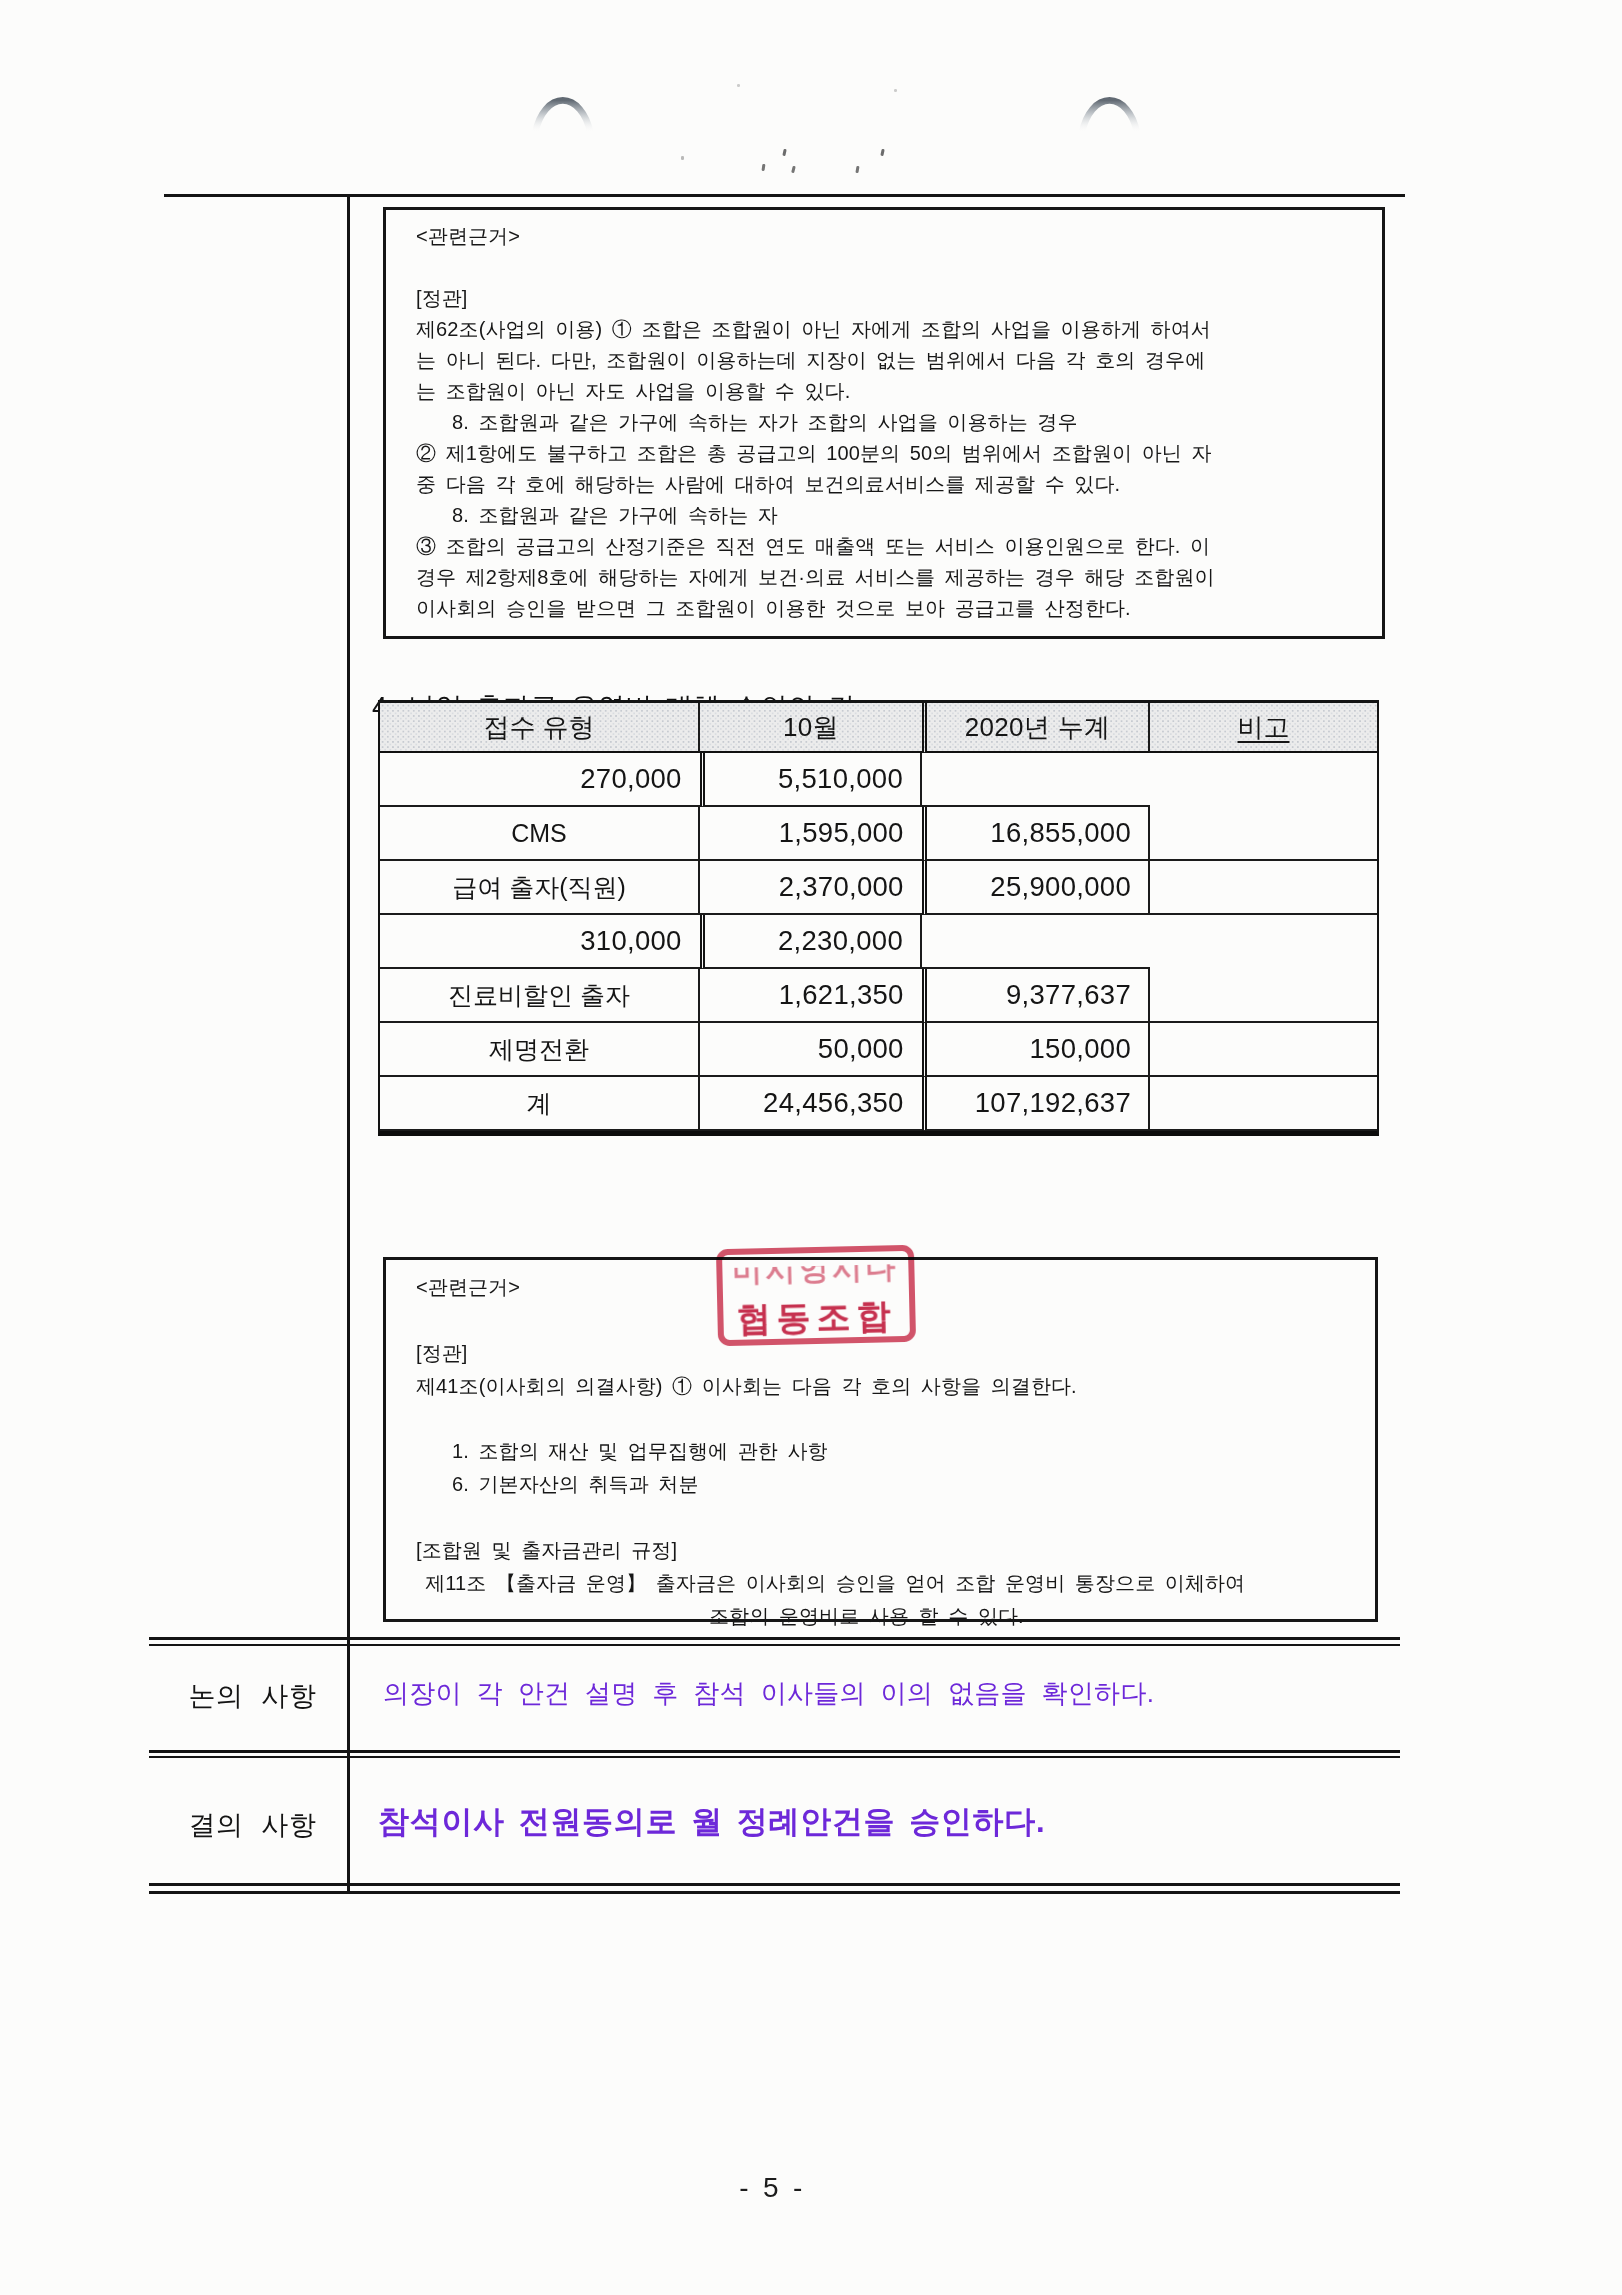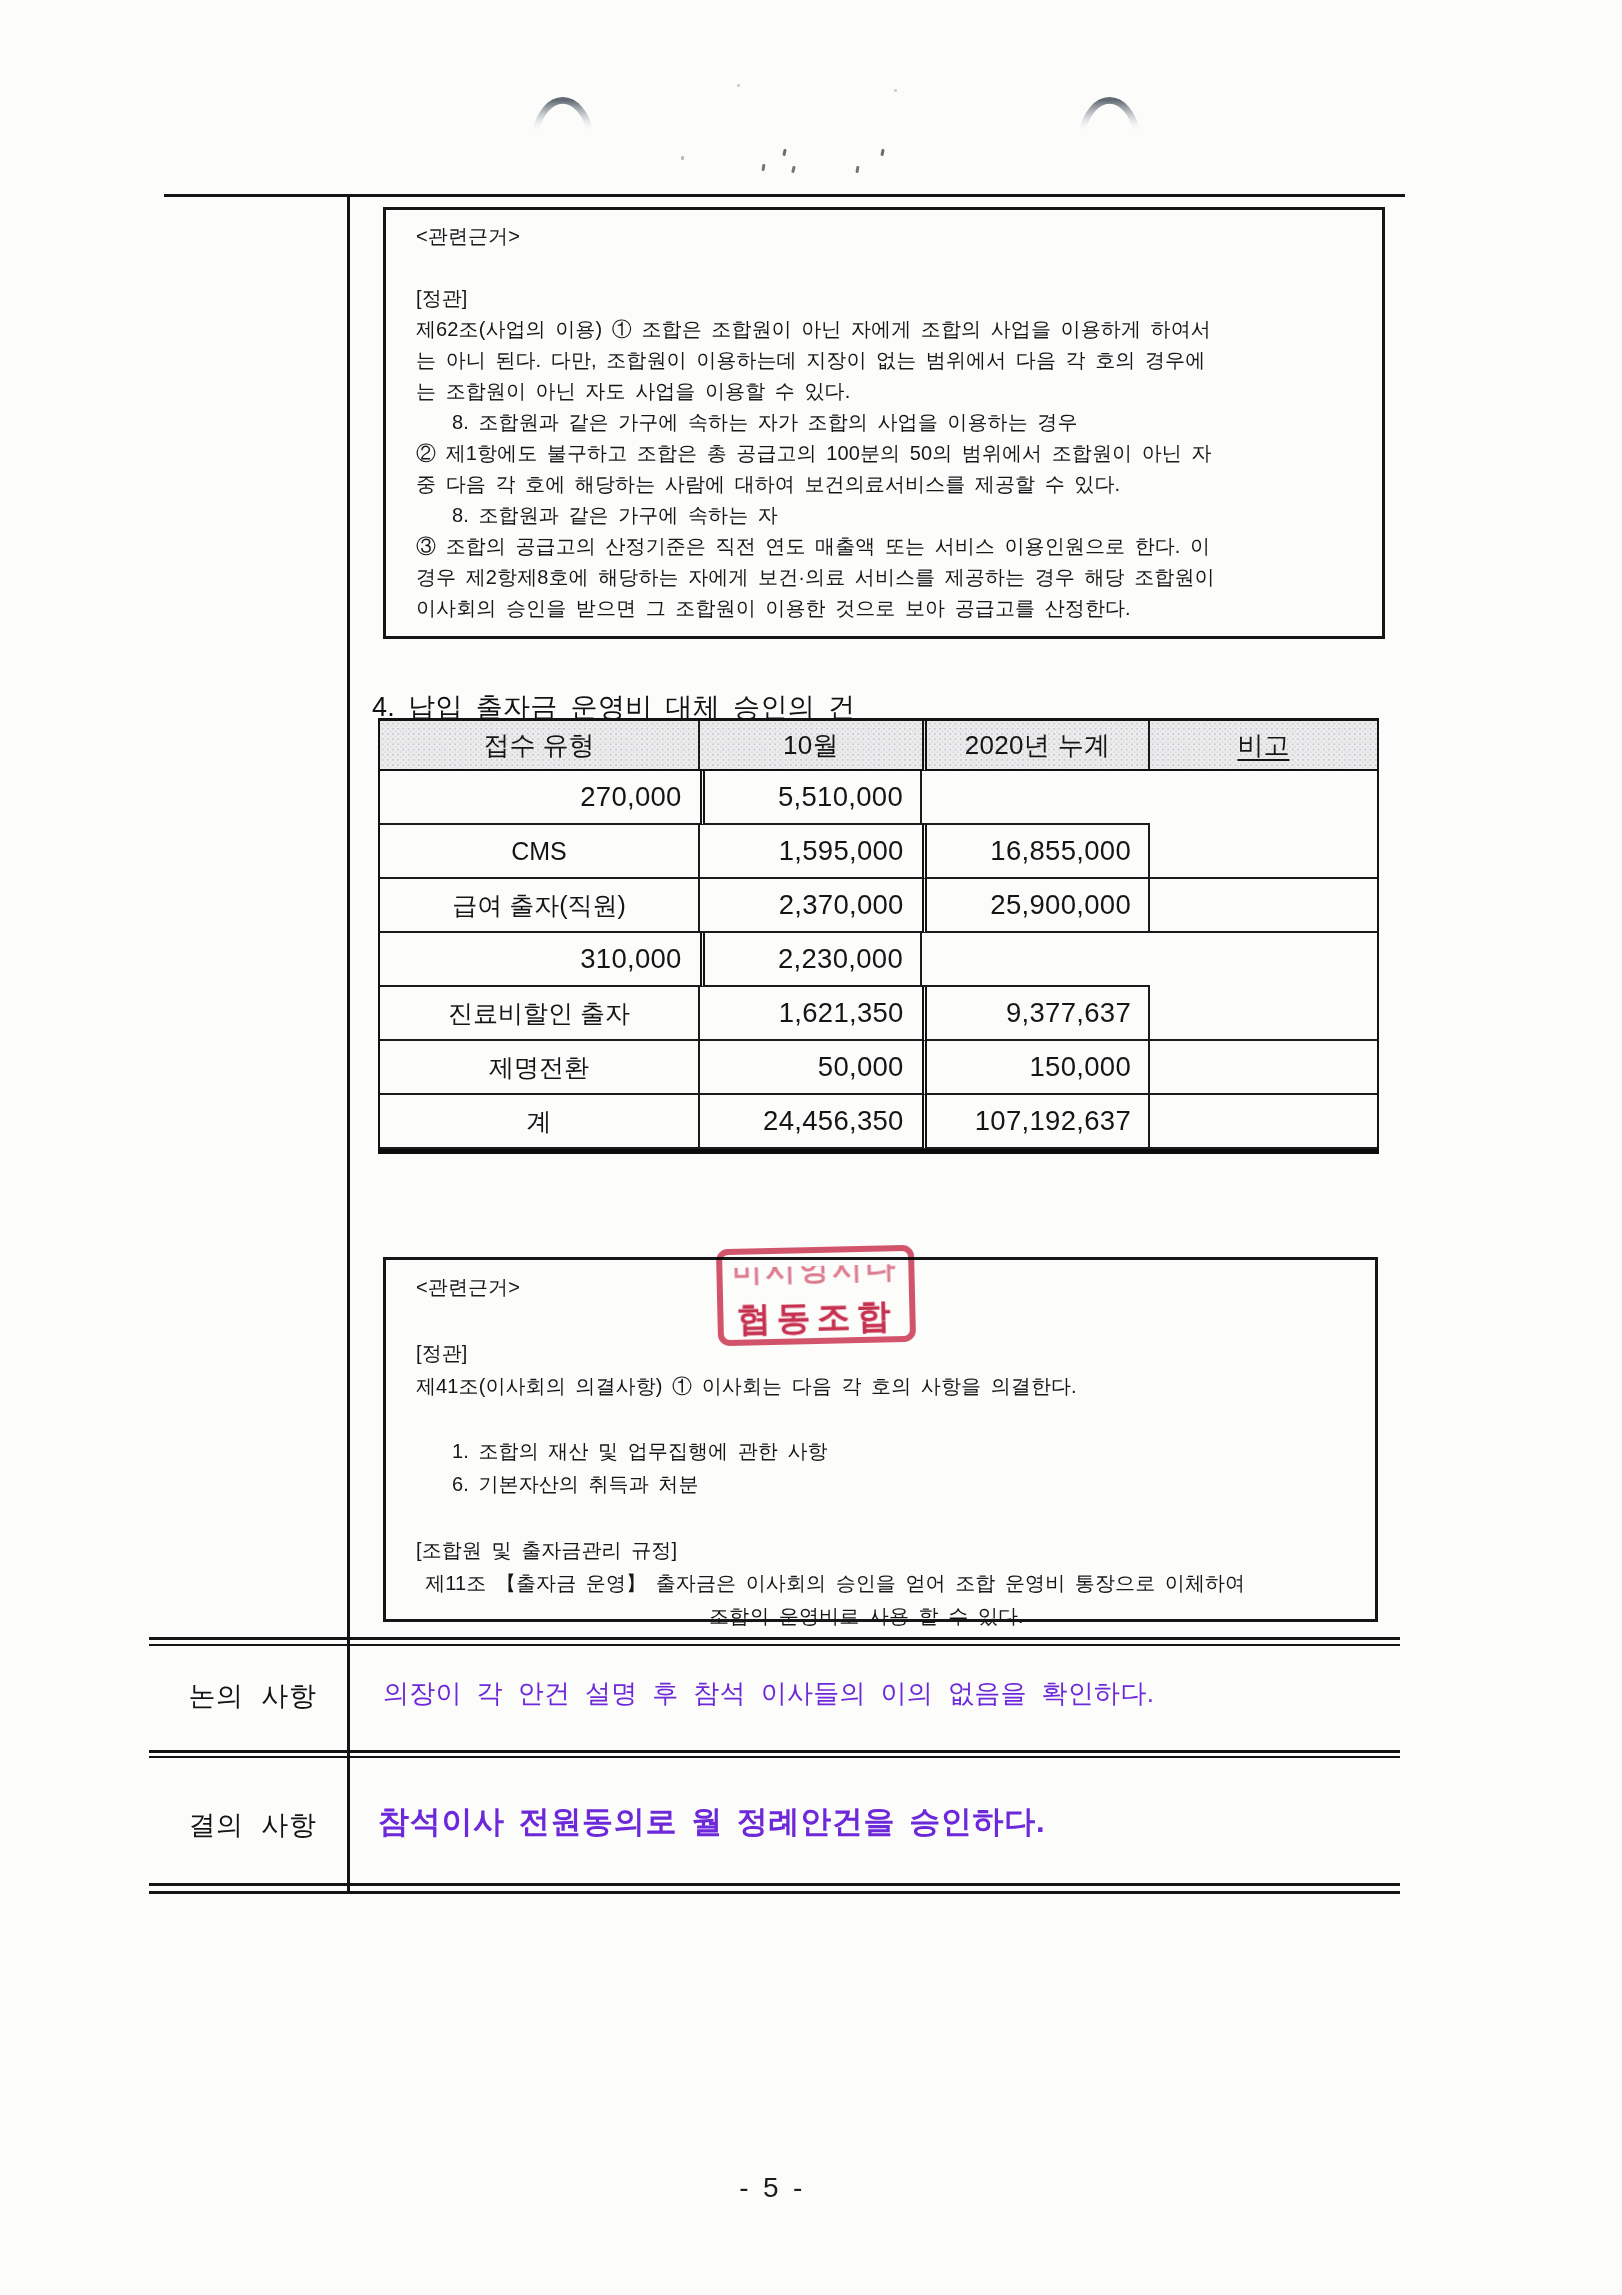--- a/index.html
+++ b/index.html
@@ -12,21 +12,21 @@
   .hline{position:absolute;background:#141414;}
   .vline{position:absolute;background:#141414;}
   .docbox{position:absolute;border:3.3px solid #161616;box-sizing:border-box;}
   .line{white-space:pre;font-size:20px;line-height:31px;min-height:31px;
         word-spacing:3.9px;letter-spacing:0.1px;color:#171717;}
   #box2-lines .line{line-height:33px;min-height:33px;}
   .sec-title{position:absolute;font-size:27px;letter-spacing:0.3px;word-spacing:5.2px;color:#121212;white-space:pre;}
   .unit-note{position:absolute;font-size:23px;text-align:right;color:#1a1a1a;white-space:pre;}
 
   
-  #agenda-table{position:absolute;left:378px;top:718px;width:1001px;box-sizing:border-box;
+  #agenda-table{position:absolute;left:378px;top:700px;width:1001px;box-sizing:border-box;
      border-top:3.3px solid #131313;border-left:2px solid #131313;
      border-right:2.6px solid #131313;border-bottom:5.9px solid #0c0c0c;}
   .trow{display:grid;grid-template-columns:320px 222px 228px 1fr;}
   .trow > .cell{box-sizing:border-box;border-bottom:2px solid #1b1b1b;
      display:flex;align-items:center;min-height:54px;font-size:25px;}
   .trow.hdr > .cell{min-height:50px;border-bottom:2.6px solid #101010;
      background-color:#ececec;
      background-image:radial-gradient(#c7cbd1 0.8px,transparent 1px),
                       radial-gradient(#d9dce0 0.8px,transparent 1px);
      background-size:5.2px 5.2px;background-position:0 0,2.6px 2.6px;

